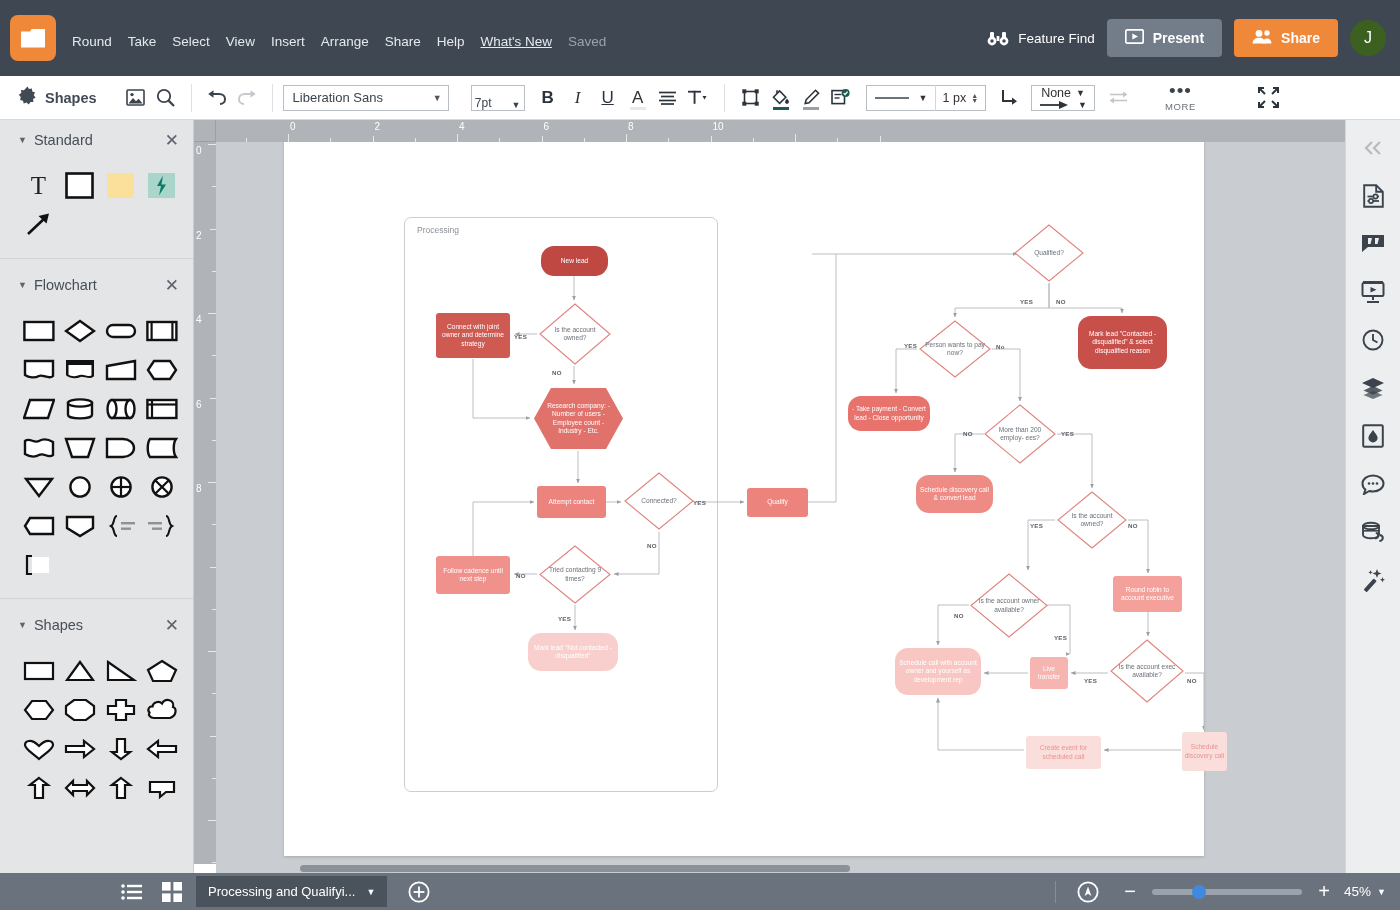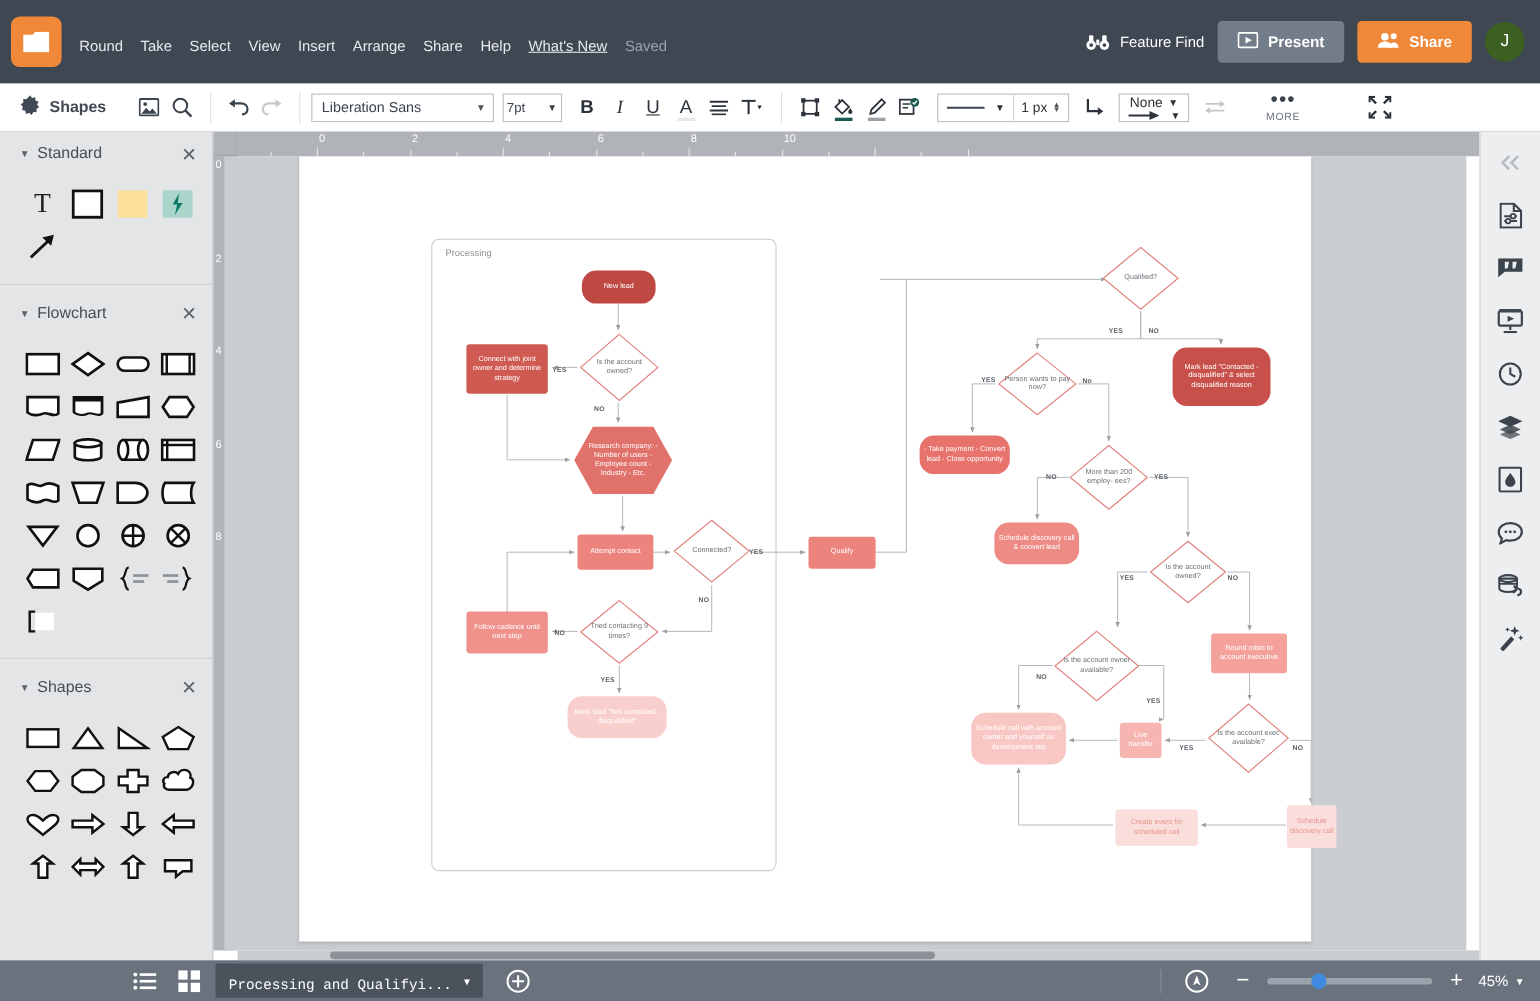--- a/index.html
+++ b/index.html
@@ -62,22 +62,22 @@
   .tb-sep { width: 1px; height: 28px; background: #dcdfe3; }
   .tb-btn { width: 30px; height: 30px; display: flex; align-items: center; justify-content: center; }
   .shapes-btn { display: flex; align-items: center; gap: 8px; padding-left: 8px; }
   .shapes-label { font-size: 14.5px; color: #414a54; font-weight: bold; }
   .font-select {
     width: 166px; height: 26px; border: 1px solid #b9bec4; background: #fff;
     display: flex; align-items: center; padding: 0 6px 0 9px; font-size: 13px; color: #3b434c;
   }
   .font-select .caret { margin-left: auto; font-size: 9px; color: #555; }
   .size-select {
-    width: 54px; height: 26px; border: 1px solid #b9bec4; background: #fff; margin-left: 8px;
-    display: flex; align-items: center; justify-content: center; gap: 20px; font-size: 12px; color: #3b434c;
+    width: 54px; height: 26px; border: 1px solid #b9bec4; background: #fff; margin-left: 22px;
+    display: flex; align-items: flex-end; justify-content: center; gap: 20px; font-size: 12px; color: #3b434c;
   }
   .size-select .caret { font-size: 9px; }
   .fmt-btn { width: 30px; height: 30px; display: flex; align-items: center; justify-content: center; font-size: 17px; color: #2c333b; }
   .fmt-btn.bold { font-weight: bold; }
   .fmt-btn.ital { font-style: italic; font-family: "Liberation Serif", serif; }
   .fmt-btn.under { text-decoration: underline; }
   .color-under { position: relative; }
   .color-under:after { content:""; position:absolute; left:7px; bottom:3px; width:16px; height:3px; background:#e8e8e8; }
   .fill-under:after { background:#1d5a52; }
   .line-under:after { background:#9aa0a6; }
@@ -123,21 +123,21 @@
   
   .ruler-corner { position:absolute; left:194px; top:120px; width:22px; height:22px; background:#b0b4b8; border-right:1px solid #9ba0a5; border-bottom:1px solid #9ba0a5;}
   .ruler-h { position:absolute; left:216px; top:120px; width:1129px; height:22px; background:#b0b4b8; overflow:hidden; }
   .ruler-v { position:absolute; left:194px; top:142px; width:22px; height:722px; background:#b0b4b8; overflow:hidden; }
   .rh-tick { position:absolute; bottom:0; width:1px; background:#e6e8ea; }
   .rh-num { position:absolute; top:1px; font-size:10px; color:#ffffff; }
   .rv-tick { position:absolute; right:0; height:1px; background:#e6e8ea; }
   .rv-num { position:absolute; left:2px; font-size:10px; color:#ffffff; }
 
   .canvas-area {
-    position:absolute; left:204px; top:142px; width:1129px; height:722px;
+    position:absolute; left:216px; top:142px; width:1129px; height:722px;
     background: #c9ccd0; overflow: hidden;
   }
   .page {
     position:absolute; left:68px; top:0px; width:920px; height:714px;
     background:#ffffff; box-shadow: 0 1px 3px rgba(0,0,0,.18);
   }
   .vscroll-track { position:absolute; right:0; top:142px; width:9px; height:722px; background:#c9ccd0; }
   .vscroll-thumb { position:absolute; right:1px; top:170px; width:7px; height:470px; background:#8c9197; border-radius:4px; }
   .hscroll-track { position:absolute; left:216px; bottom:37px; width:1129px; height:9px; background:#c9ccd0; }
   .hscroll-thumb { position:absolute; left:300px; bottom:38px; width:550px; height:7px; background:#8c9197; border-radius:4px; }
@@ -167,21 +167,21 @@
   }
 
   
   .bottombar {
     position:absolute; left:0; bottom:0; width:1400px; height:37px;
     background:#6a737d; display:flex; align-items:center;
   }
   .bb-icon { width:40px; height:37px; display:flex; align-items:center; justify-content:center; }
   .page-tab {
     height:31px; background:#4a525b; color:#fff; font-size:13px;
-    display:flex; gap:11px; padding:12px 12px; margin-left: 4px; font-family: Liberation Mono, monospace;
+    display:flex; align-items:center; gap:11px; padding:12px 12px; margin-left: 4px;
   }
   .bb-right { margin-left:auto; display:flex; align-items:center; gap:0px; padding-right:14px; }
   .bb-sep { width:1px; height:22px; background:#858e97; margin-right: 12px; }
   .zoom-slider { position:relative; width:150px; height:6px; background:#9aa2ab; border-radius:3px; margin:0 10px; }
   .zoom-knob { position:absolute; left:40px; top:-4px; width:14px; height:14px; border-radius:50%; background:#3f8ae0; }
   .zoom-pct { color:#fff; font-size:13.5px; margin-left:8px; }
   .zoom-caret { color:#fff; font-size:9px; margin-left:6px; }
   .plusminus { color:#fff; font-size:20px; width:24px; text-align:center; }
 </style>
 </head>

